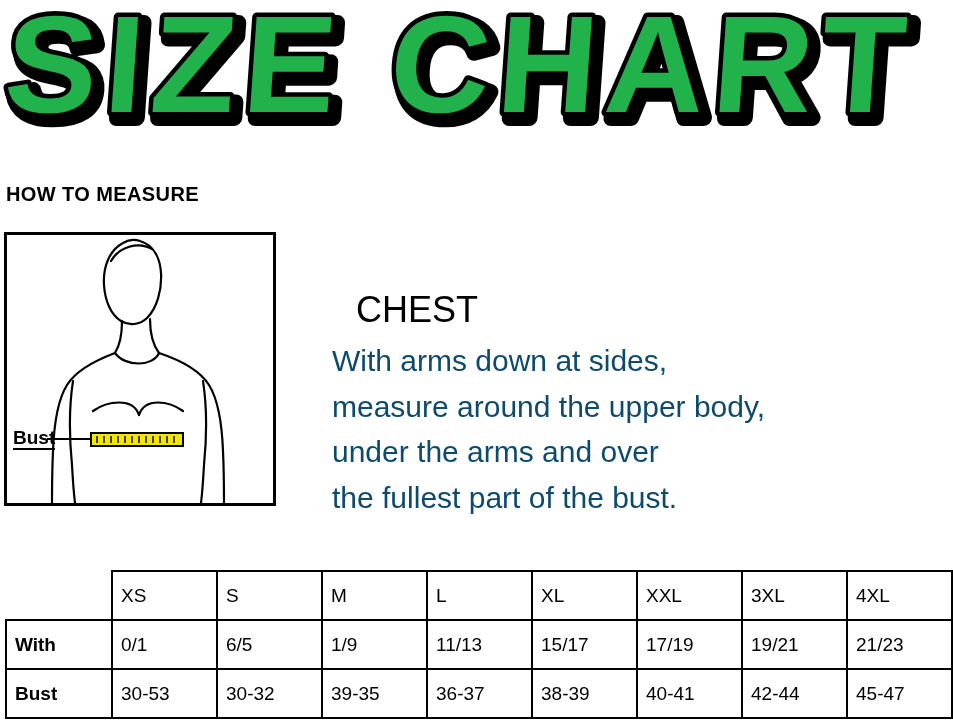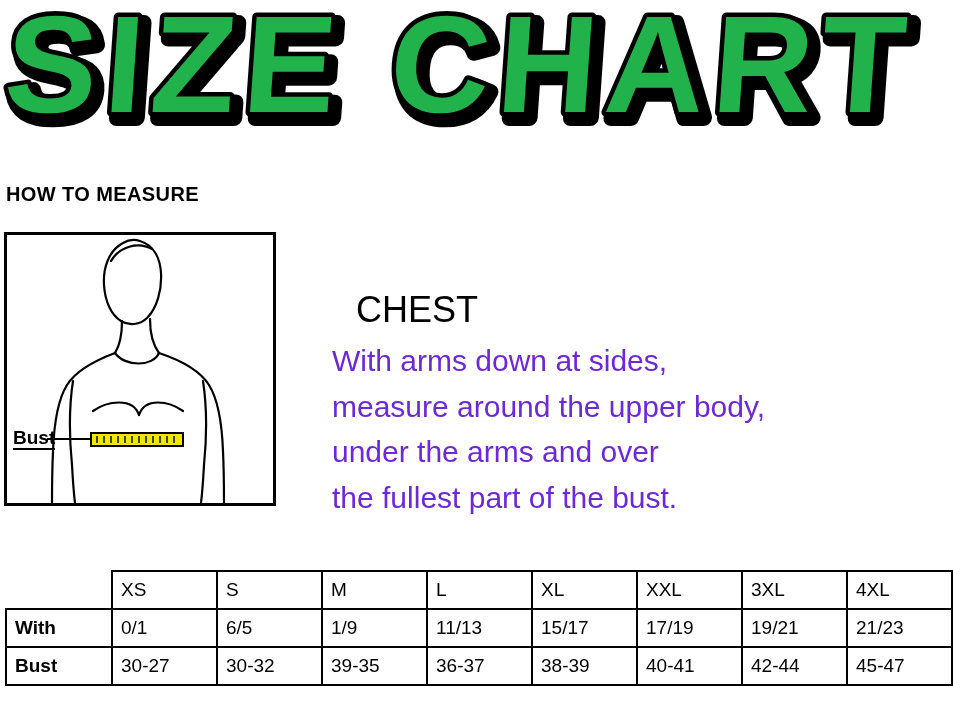--- a/index.html
+++ b/index.html
@@ -76,39 +76,39 @@
     font-size: 36px;
     color: #000;
     line-height: 1.0;
     margin-bottom: 10px;
     font-family: "Liberation Sans", sans-serif;
     font-weight: 400;
     margin-left: 24px;
   }
   .chest-line {
     font-size: 30px;
-    color: #6d28d9;
+    color: #0c4a6e;
     line-height: 1.52;
     font-family: "Liberation Sans", sans-serif;
     font-weight: 400;
     white-space: nowrap;
   }
 
   
   .size-table {
     position: absolute;
     left: 5px;
     top: 570px;
     width: 944px;
     border-collapse: collapse;
     table-layout: fixed;
   }
   .size-table td, .size-table th {
     border: 2px solid #000;
-    height: 38px;
+    height: 49px;
     font-size: 19px;
     font-weight: normal;
     color: #000;
     padding: 0 0 0 8px;
     text-align: left;
     font-family: "Liberation Sans", sans-serif;
     vertical-align: middle;
   }
   .size-table .rowhead {
     font-weight: bold;
@@ -231,21 +231,21 @@
         <td>6/5</td>
         <td>1/9</td>
         <td>11/13</td>
         <td>15/17</td>
         <td>17/19</td>
         <td>19/21</td>
         <td>21/23</td>
       </tr>
       <tr>
         <td class="rowhead">Bust</td>
-        <td>30-27</td>
+        <td>30-53</td>
         <td>30-32</td>
         <td>39-35</td>
         <td>36-37</td>
         <td>38-39</td>
         <td>40-41</td>
         <td>42-44</td>
         <td>45-47</td>
       </tr>
     </tbody>
   </table>

